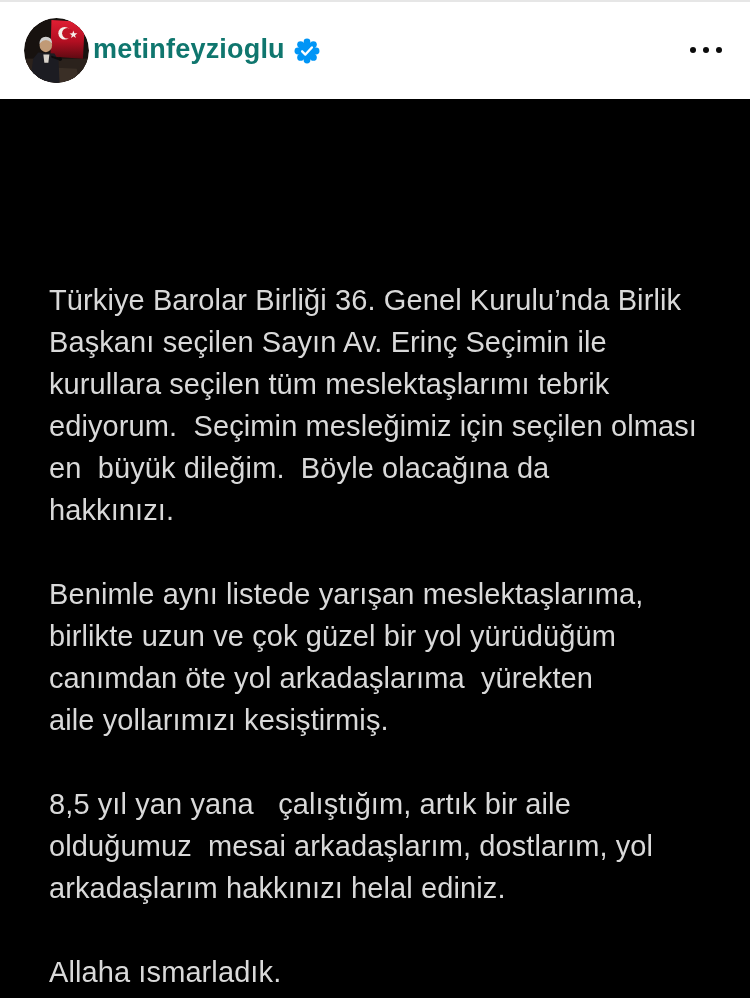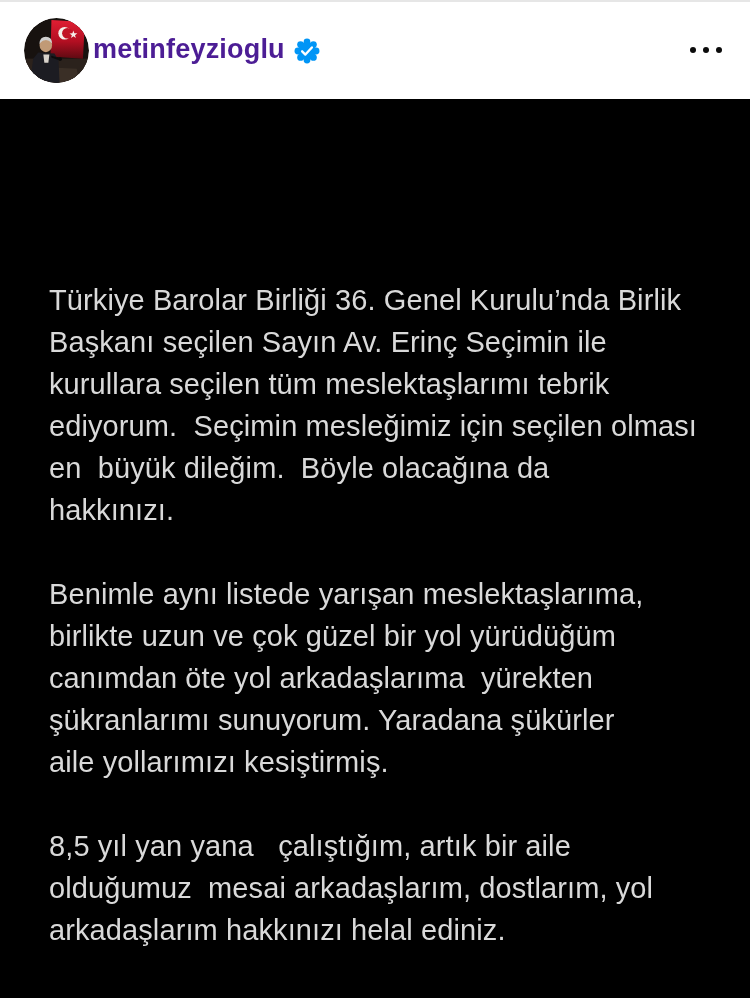--- a/index.html
+++ b/index.html
@@ -42,21 +42,21 @@
     left: 93px;
     top: 0;
     height: 95px;
     display: flex;
     align-items: center;
     gap: 9px;
   }
   .username {
     font-size: 27px;
     font-weight: 700;
-    color: #4c1d95;
+    color: #0f766e;
     letter-spacing: 0.2px;
     cursor: pointer;
   }
   .verified { width: 26px; height: 26px; margin-top: 2px; }
 
   .more-options {
     position: absolute;
     right: 27px;
     top: 34px;
     width: 34px;
@@ -178,21 +178,20 @@
         <div class="line">Başkanı seçilen Sayın Av. Erinç Seçimin ile</div>
         <div class="line">kurullara seçilen tüm meslektaşlarımı tebrik</div>
         <div class="line">ediyorum.  Seçimin mesleğimiz için seçilen olması</div>
         <div class="line">en  büyük dileğim.  Böyle olacağına da</div>
         <div class="line">hakkınızı.</div>
       </div>
       <div class="para">
         <div class="line">Benimle aynı listede yarışan meslektaşlarıma,</div>
         <div class="line">birlikte uzun ve çok güzel bir yol yürüdüğüm</div>
         <div class="line">canımdan öte yol arkadaşlarıma  yürekten</div>
-        <div class="line">şükranlarımı sunuyorum. Yaradana şükürler</div>
         <div class="line">aile yollarımızı kesiştirmiş.</div>
       </div>
       <div class="para">
         <div class="line">8,5 yıl yan yana   çalıştığım, artık bir aile</div>
         <div class="line">olduğumuz  mesai arkadaşlarım, dostlarım, yol</div>
         <div class="line">arkadaşlarım hakkınızı helal ediniz.</div>
       </div>
       <div class="para">
         <div class="line">Allaha ısmarladık.</div>
       </div>

